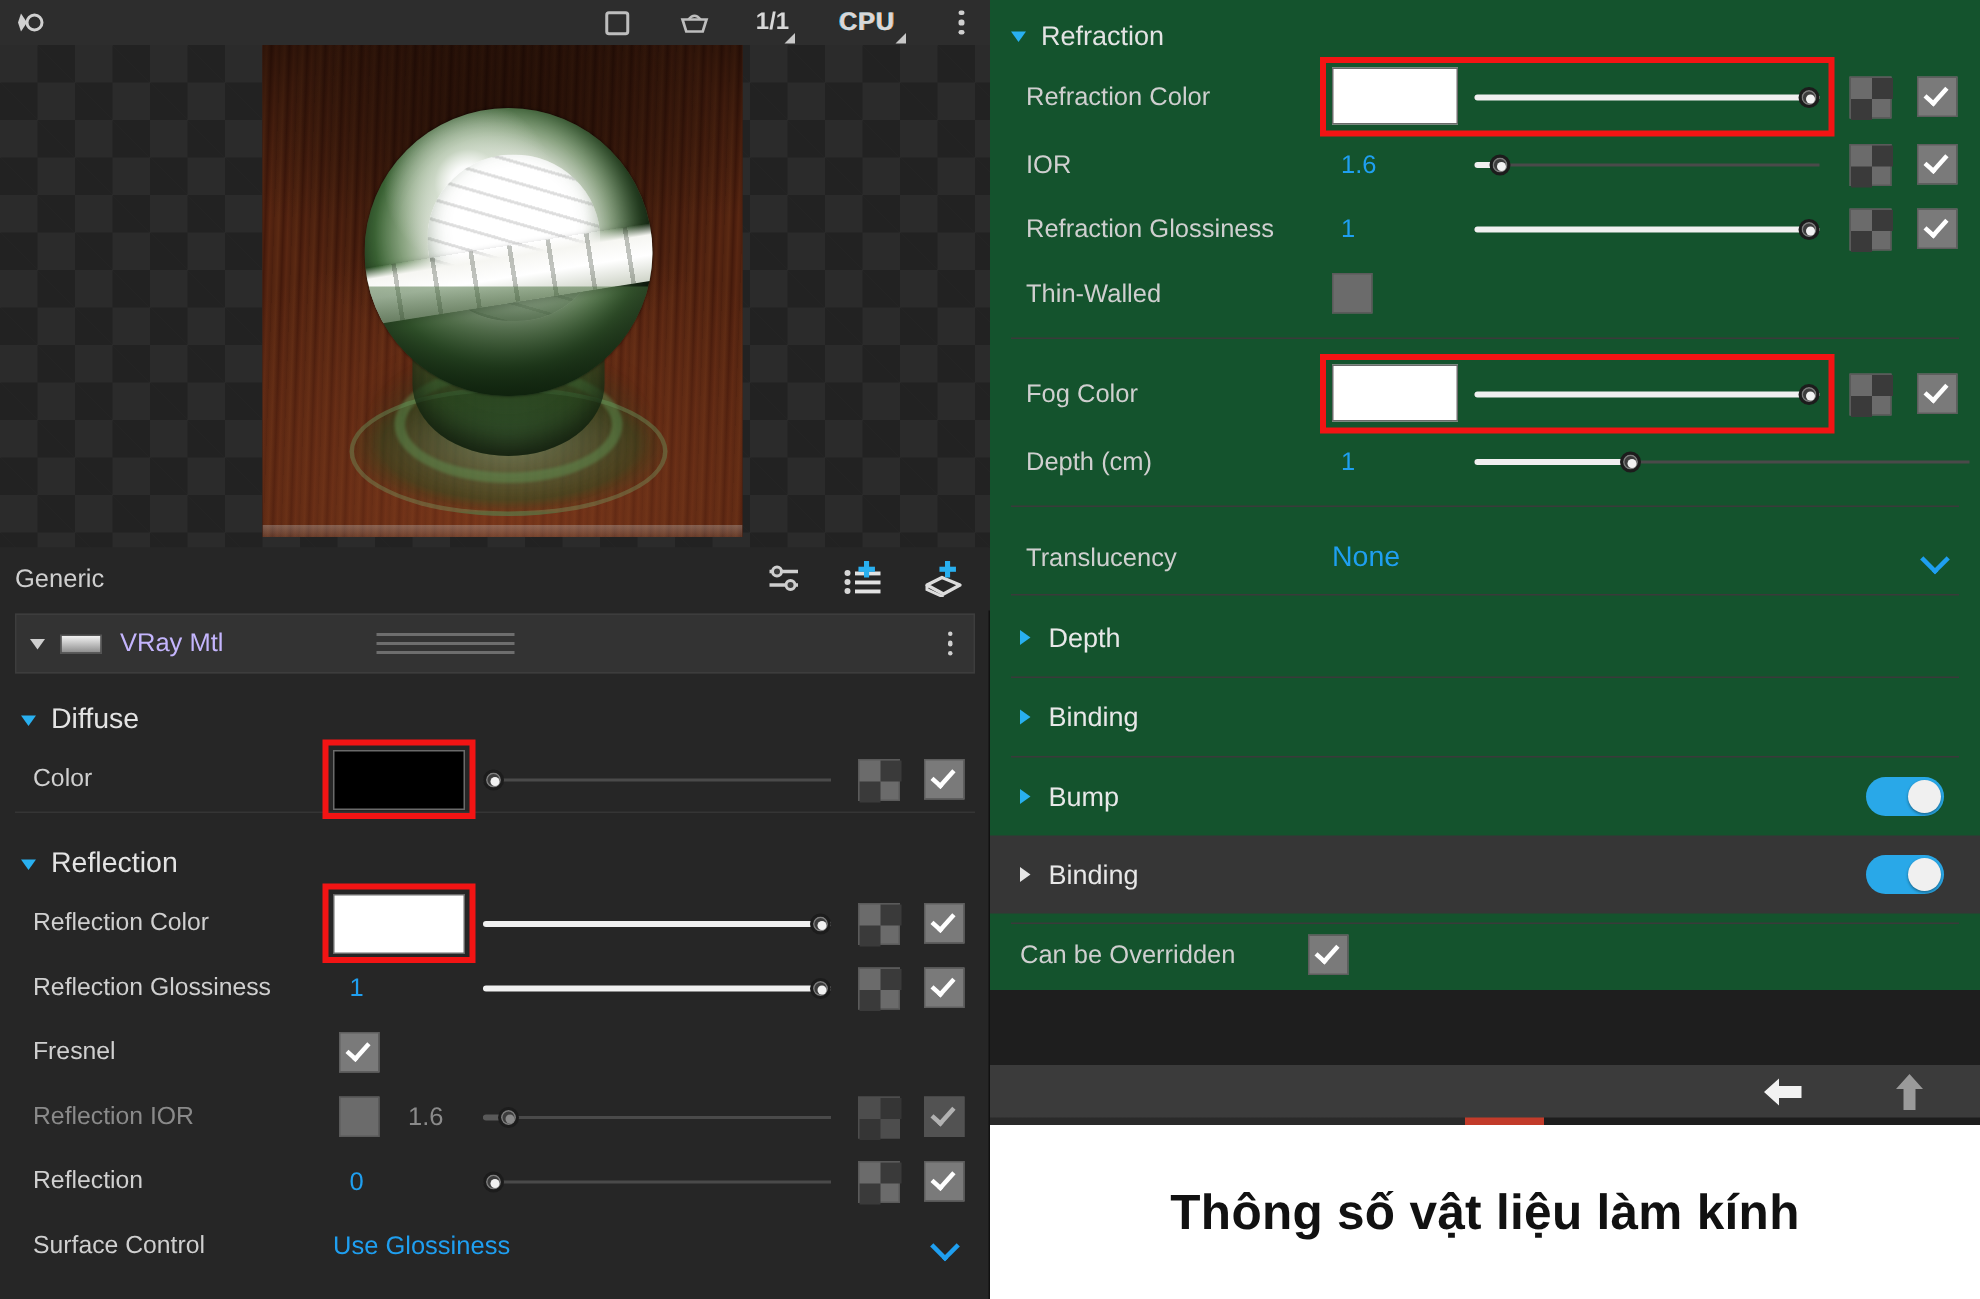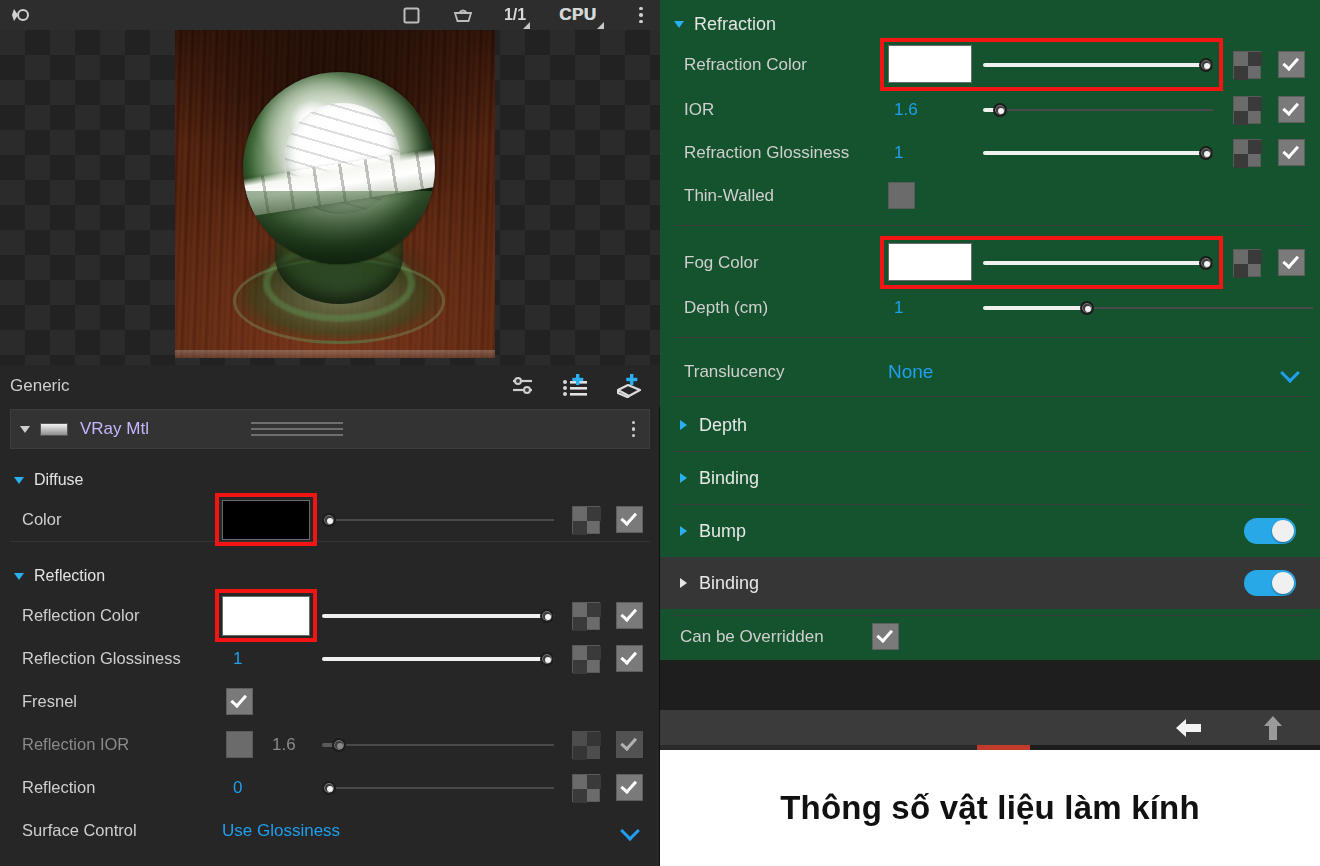--- a/index.html
+++ b/index.html
@@ -158,21 +158,21 @@
   .ramp { margin-left:102px; width:92px; display:flex; flex-direction:column; gap:4px; }
   .ramp i { display:block; height:2px; background:#6e6e6e; }
   #mtl-row .kebab { margin-left:auto; margin-right:14px; }
 
   
   .sect-head {
     display:flex; align-items:center; height:36px; padding-left:14px;
   }
   .sect-head .tri-d, .sect-head .tri-r { margin-left:0; }
   .sect-head .tri-d { border-top-color:#29b0f0; }
-  .sect-head .label { margin-left:10px; font-size:16px; color:#e3e3e3; }
+  .sect-head .label { margin-left:10px; font-size:19px; color:#e3e3e3; }
 
   .prow { display:flex; align-items:center; height:43px; position:relative; }
   .prow .plabel { position:absolute; left:22px; font-size:16.5px; color:#cfcfcf; white-space:nowrap; }
   .prow.dim .plabel { color:#8a8a8a; }
   .pval { position:absolute; font-size:17px; color:#1f9ff0; }
   .prow.dim .pval { color:#8a8a8a; }
 
   .swatch { position:absolute; height:40px; border:1px solid #6a6a6a; }
   .swatch.black { background:#000; }
   .swatch.white { background:#fff; }

